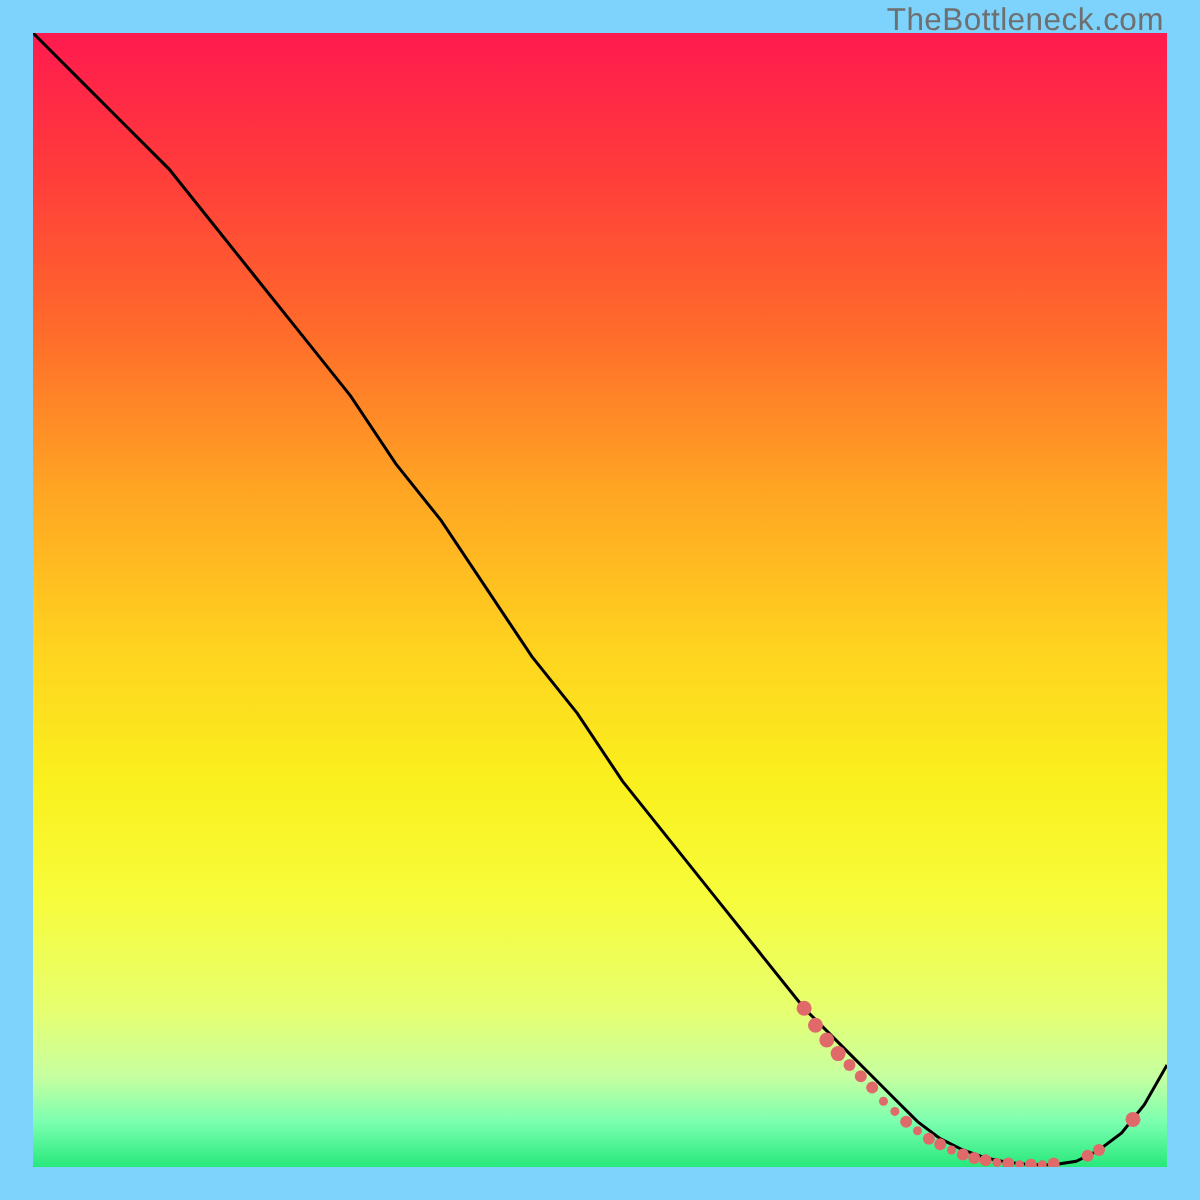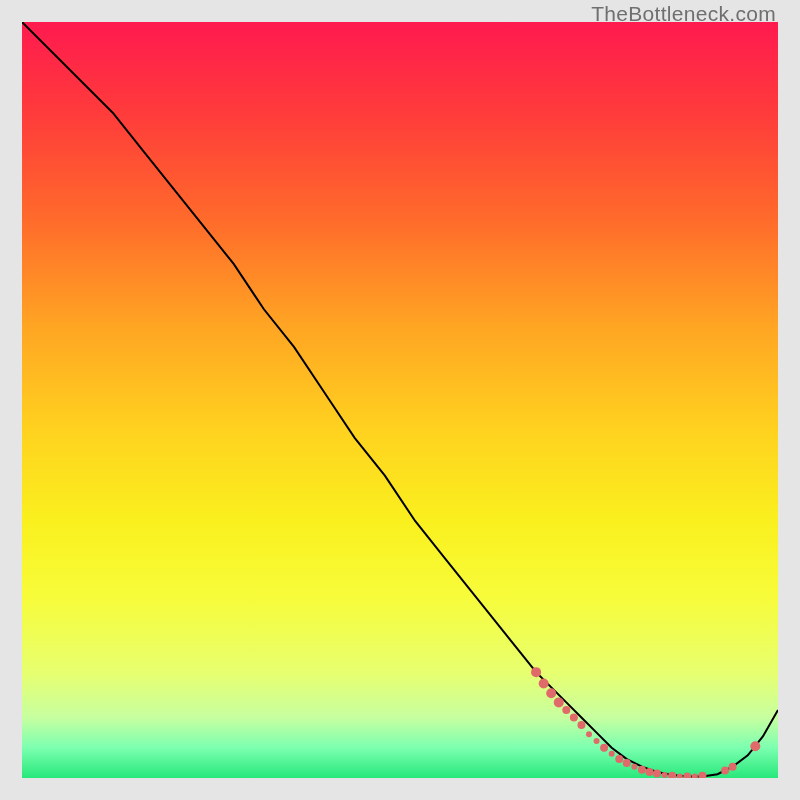--- a/index.html
+++ b/index.html
@@ -7,21 +7,21 @@
     padding: 0;
     width: 800px;
     height: 800px;
     background: #000;
     overflow: hidden;
   }
   .stage {
     position: relative;
     width: 800px;
     height: 800px;
-    background: #e5e5e5;
+    background: #7dd3fc;
   }
   .plot-area {
     position: absolute;
     left: 22px;
     top: 22px;
     width: 756px;
     height: 756px;
     background: linear-gradient(to bottom,
       #ff1a4f 0%,
       #ff3b3b 12%,

